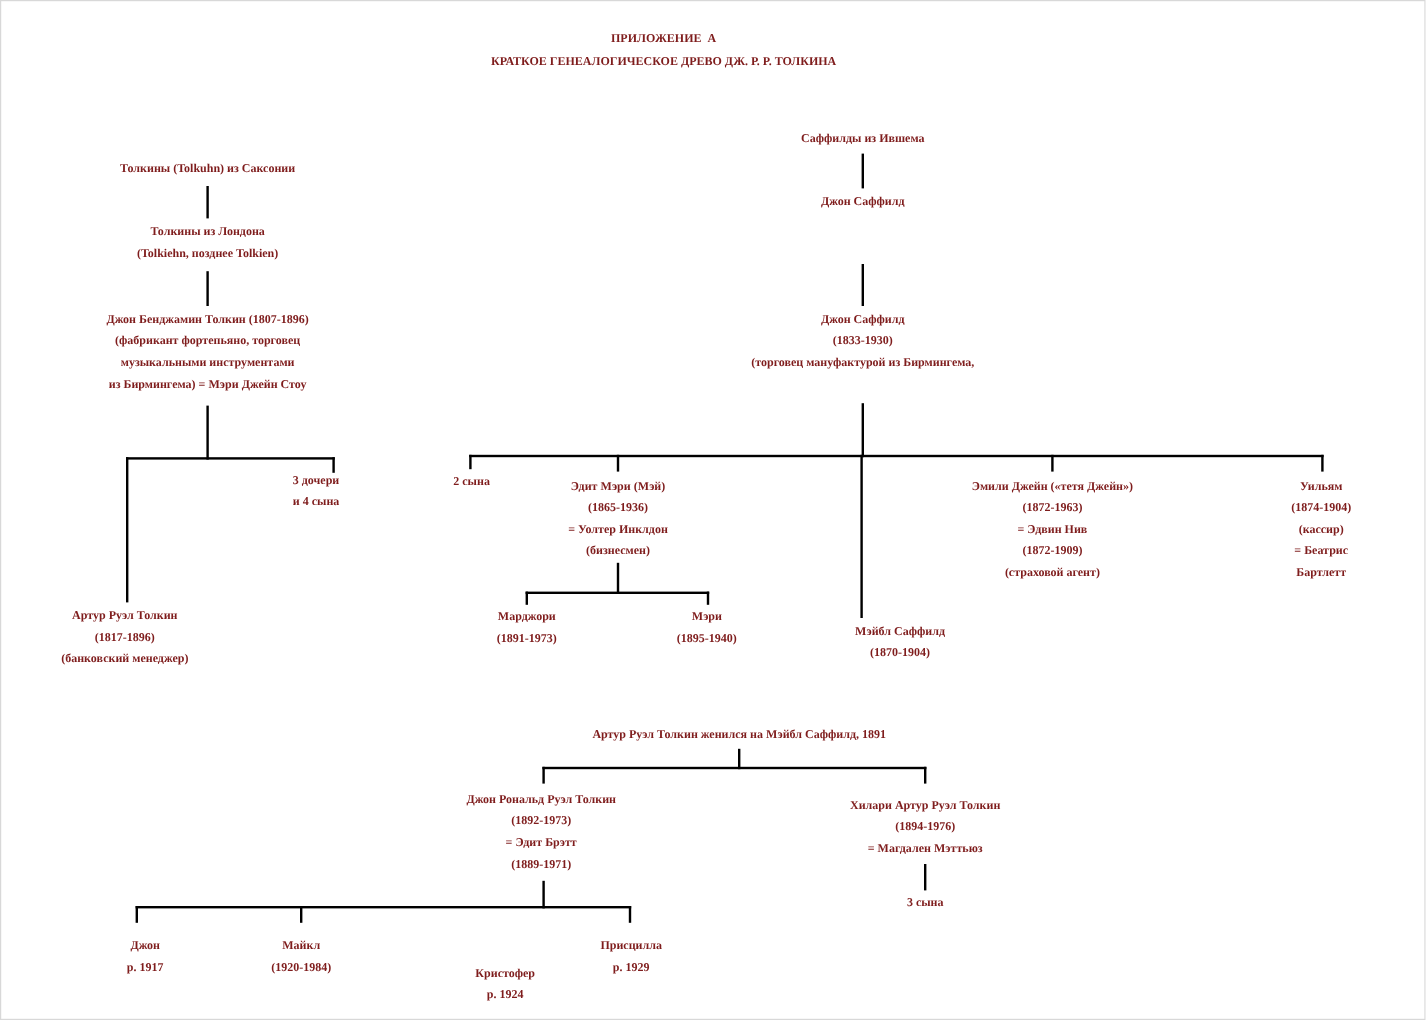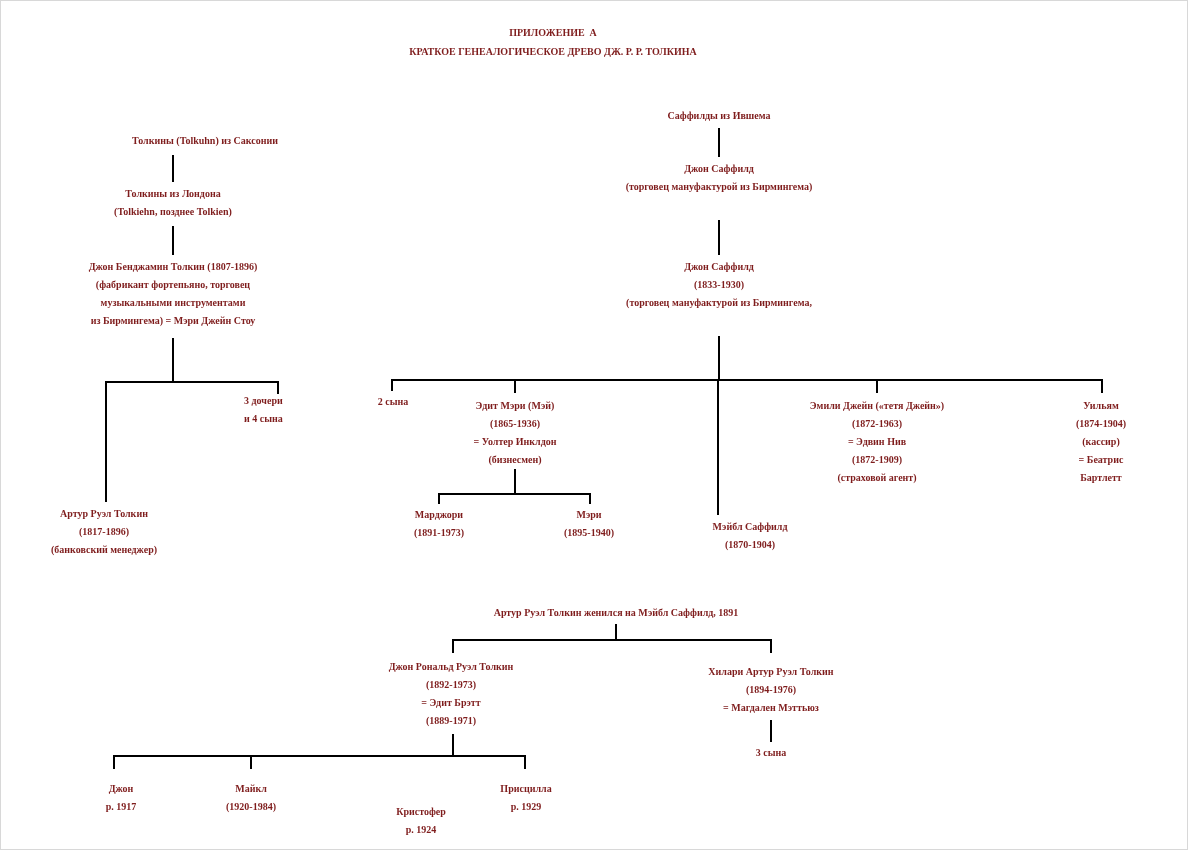--- a/index.html
+++ b/index.html
@@ -40,21 +40,21 @@
 </head>
 <body>
 
 <div id="canvas">
 
   <div id="title" style="left:552px;top:22px;">
     <div>ПРИЛОЖЕНИЕ  А</div>
     <div>КРАТКОЕ ГЕНЕАЛОГИЧЕСКОЕ ДРЕВО ДЖ. Р. Р. ТОЛКИНА</div>
   </div>
 
-  <div class="node" style="left:172px;top:131px;margin-left:32px;">
+  <div class="node" style="left:172px;top:131px;">
     <div>Толкины (Tolkuhn) из Саксонии</div>
   </div>
 
   <div class="node" style="left:172px;top:184px;">
     <div>Толкины из Лондона</div>
     <div>(Tolkiehn, позднее Tolkien)</div>
   </div>
 
   <div class="node" style="left:172px;top:257px;">
     <div>Джон Бенджамин Толкин (1807-1896)</div>
@@ -73,21 +73,20 @@
     <div>(1817-1896)</div>
     <div>(банковский менеджер)</div>
   </div>
 
   <div class="node" style="left:718px;top:106px;">
     <div>Саффилды из Ившема</div>
   </div>
 
   <div class="node" style="left:718px;top:159px;">
     <div>Джон Саффилд</div>
-    <div>(торговец мануфактурой из Бирмингема)</div>
   </div>
 
   <div class="node" style="left:718px;top:257px;">
     <div>Джон Саффилд</div>
     <div>(1833-1930)</div>
     <div>(торговец мануфактурой из Бирмингема,</div>
   </div>
 
   <div class="node" style="left:392px;top:392px;">
     <div>2 сына</div>

